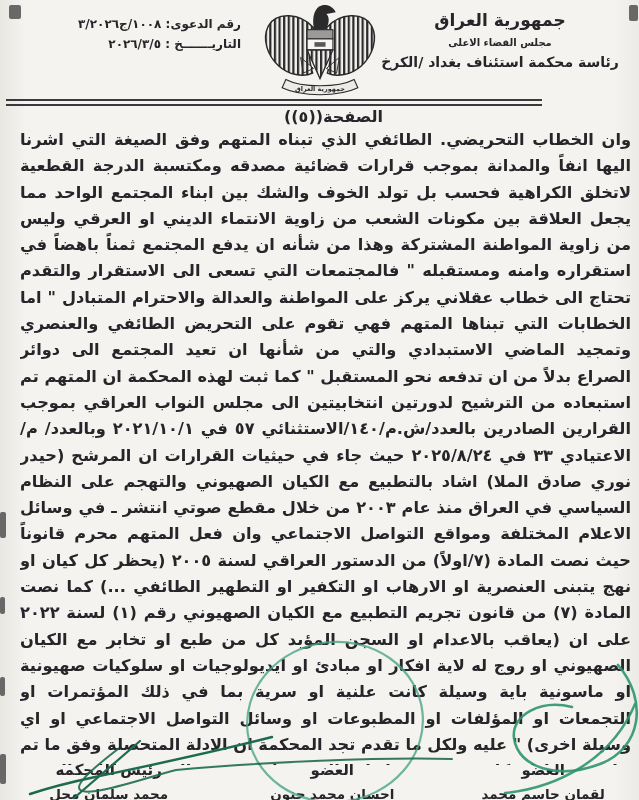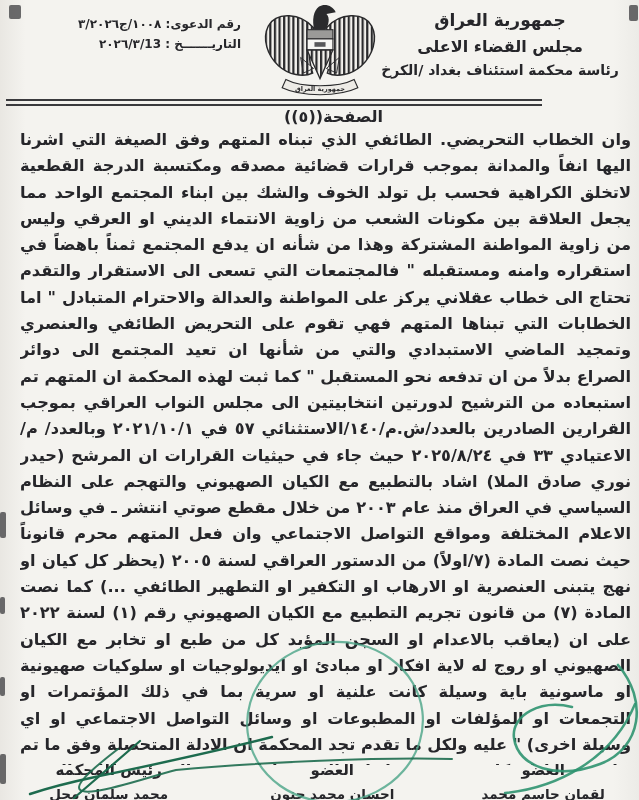--- a/index.html
+++ b/index.html
@@ -4,21 +4,21 @@
 <style>
   html,body{margin:0;padding:0;background:#9a9a9a;}
   .page{
     position:relative;width:639px;height:800px;overflow:hidden;margin:0 auto;
     background:linear-gradient(90deg,#e9e7e2 0%,#f4f3ef 4%,#f4f3ef 96%,#ecebe7 100%);
     font-family:"DejaVu Sans",sans-serif;color:#26262a;direction:rtl;
   }
   
   .court-block{position:absolute;top:10px;right:14px;width:250px;text-align:center;font-weight:bold;}
   .court-line1{font-size:17px;margin-bottom:7px;}
-  .court-line2{font-size:16px;margin-bottom:6px;}
+  .court-line2{font-size:10px;margin-bottom:6px;}
   .court-line3{font-size:14px;margin-bottom:16px;}
   .court-line4{font-size:14px;}
   .case-block{position:absolute;top:14px;left:26px;width:215px;text-align:right;font-weight:bold;font-size:12px;line-height:1.7;}
   .case-row span{display:inline;}
   .emblem-wrap{position:absolute;top:2px;left:50%;transform:translateX(-50%);width:120px;height:96px;}
   
   .double-rule{position:absolute;top:99px;left:6px;right:97px;height:3px;border-top:2.5px solid #3a3a3d;border-bottom:2px solid #3a3a3d;}
   .page-label{position:absolute;top:107px;left:0;right:0;text-align:center;font-size:16px;font-weight:bold;padding-left:28px;}
   
   .body-text{
@@ -55,21 +55,21 @@
     <div class="court-line3">رئاسة محكمة استئناف بغداد /الكرخ</div>
   </div>
 
   <div class="case-block">
     <div class="case-row">
       <span>رقم الدعوى:</span>
       <span>١٠٠٨/ج٣/٢٠٢٦</span>
     </div>
     <div class="case-row">
       <span>التاريـــــــخ :</span>
-      <span>٢٠٢٦/٣/13</span>
+      <span>٢٠٢٦/٣/٥</span>
     </div>
   </div>
 
   <div class="emblem-wrap">
     <svg viewBox="0 0 130 104" width="120" height="96" aria-hidden="true">
       <defs>
         <pattern id="fe" width="5" height="5" patternUnits="userSpaceOnUse">
           <rect width="5" height="5" fill="#f4f2ee"></rect>
           <rect width="2.4" height="5" fill="#2a2a2c"></rect>
         </pattern>

